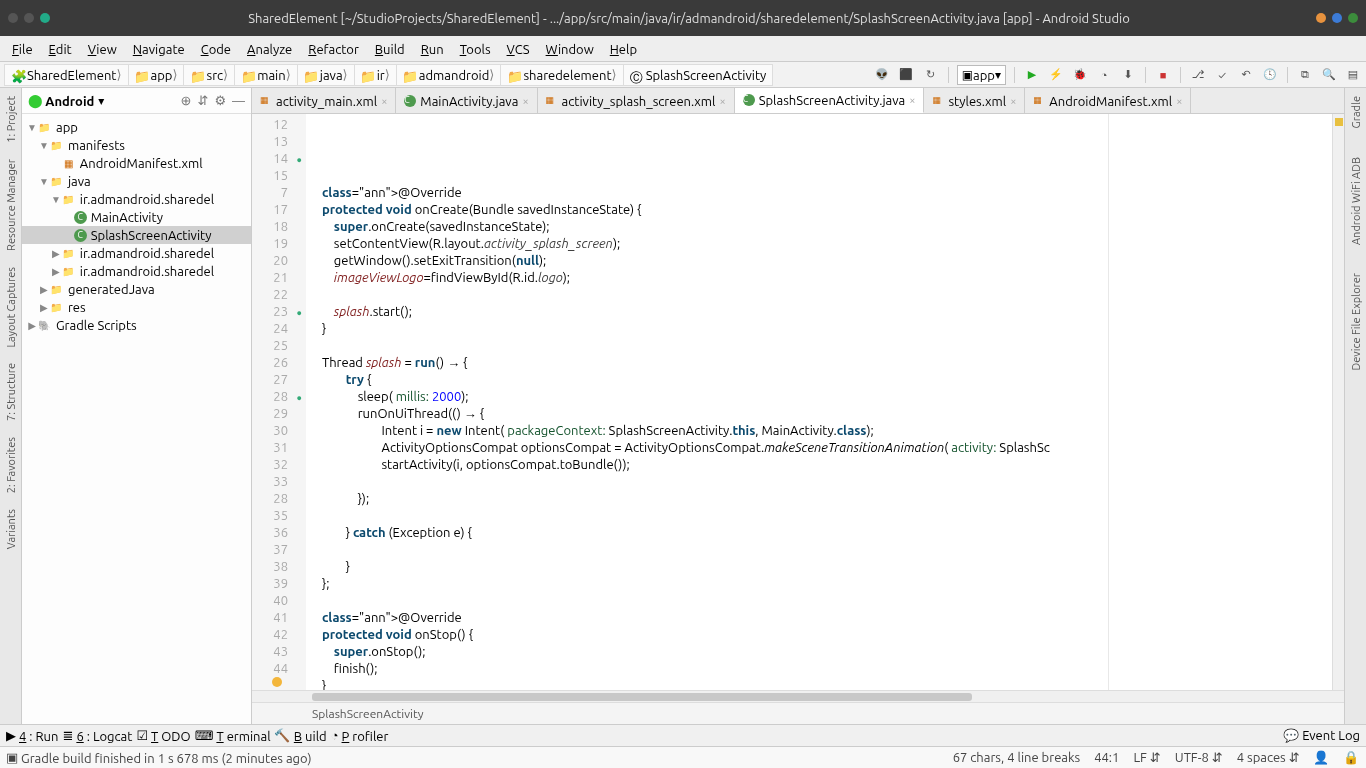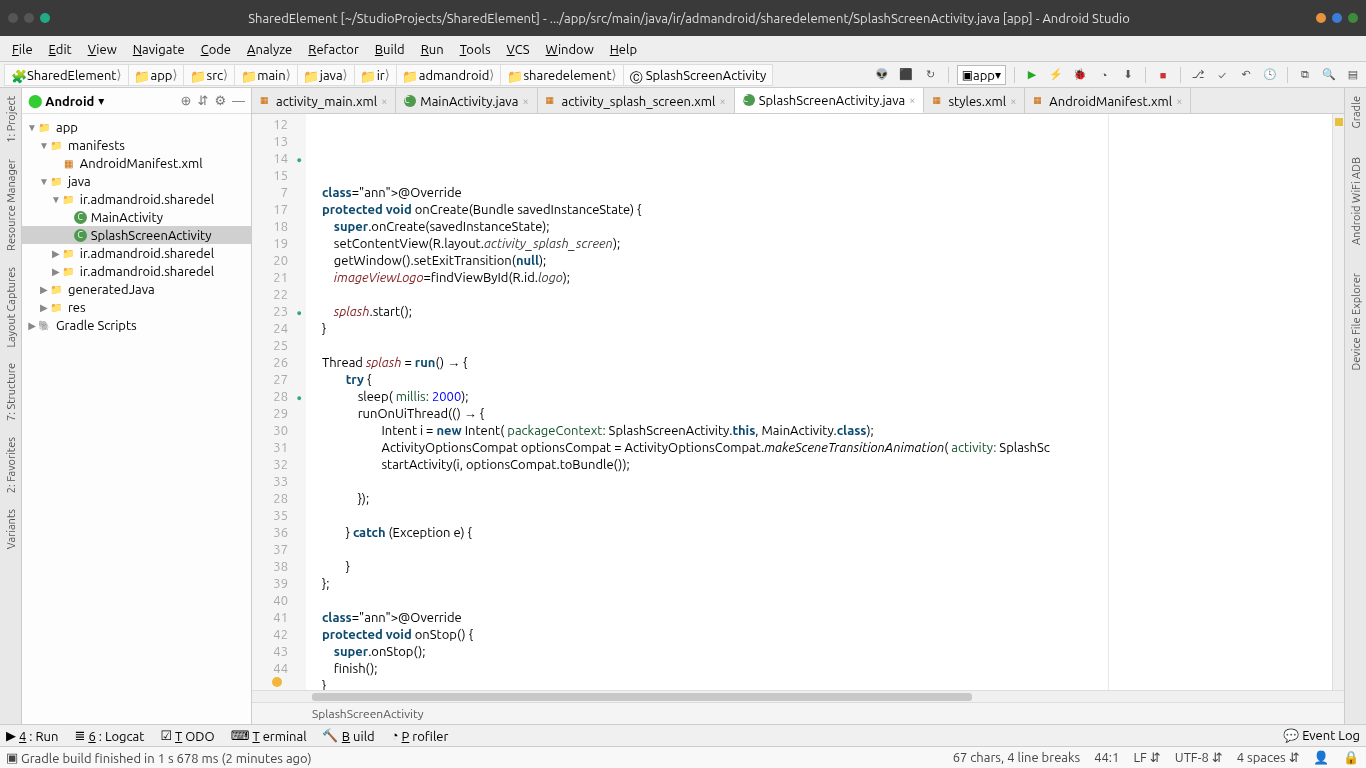--- a/index.html
+++ b/index.html
@@ -51,21 +51,21 @@
 .str{color:#404040;font-style:italic}
 .num{color:#0000ff}
 .fld{color:#7f1d1d;font-style:italic}
 .mtd{font-style:italic}
 .hint{color:#14532d;font-style:normal}
 .rmargin{position:absolute;left:802px;top:0;bottom:0;width:1px;background:#e8e8e8}
 .err-stripe{width:12px;background:#f0f0f0;border-left:1px solid #ddd;position:relative}
 .err-mark{position:absolute;right:1px;width:8px;height:8px;background:#e8c040}
 .right-rail{width:22px;background:#e8e8e8;border-left:1px solid #ccc;display:flex;flex-direction:column;align-items:center;padding-top:4px;gap:20px}
 .breadcrumb-bar{height:22px;background:#f4f4f4;border-top:1px solid #ddd;display:flex;align-items:center;padding-left:60px;font-size:12px;color:#555}
-.bottom-tools{height:22px;background:#f0f0f0;border-top:1px solid #ccc;display:flex;align-items:center;padding:0 6px;font-size:12px;gap:16px}
+.bottom-tools{height:22px;background:#f0f0f0;border-top:1px solid #ccc;display:flex;align-items:center;padding:0 6px;font-size:12px;gap:4px}
 .bt-item{display:flex;align-items:center;gap:3px}
 .bt-right{margin-left:auto}
 .statusbar{height:22px;background:#f8f8f8;border-top:1px solid #ccc;display:flex;align-items:center;padding:0 6px;font-size:12px;color:#444}
 .sb-right{margin-left:auto;display:flex;gap:14px}
 .scrollbar-h{height:12px;background:#f0f0f0;border-top:1px solid #ddd;position:relative}
 .sb-thumb{position:absolute;height:8px;top:2px;background:#c8c8c8;border-radius:3px}
 .dot-ora{background:#e7923e}
 .dot-blu{background:#3c7bd6}
 .dot-grn{background:#3c8c3c}
 .yel-dot{position:absolute;left:20px;width:10px;height:10px;background:#f3b63b;border-radius:50%}

